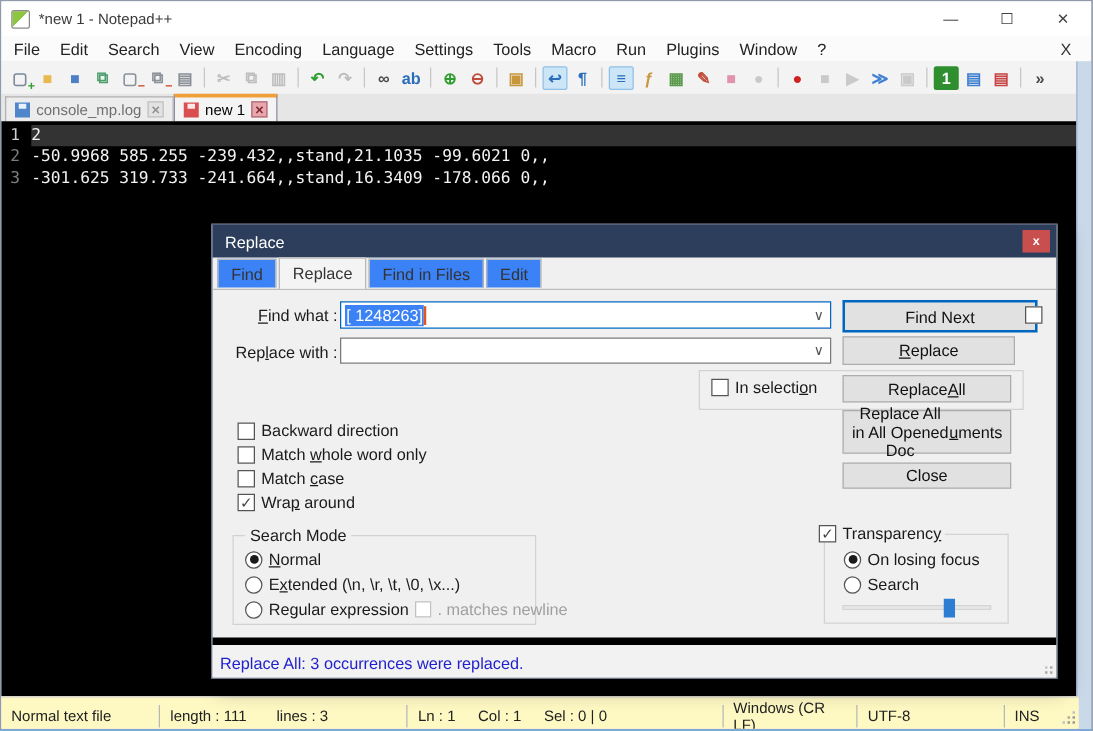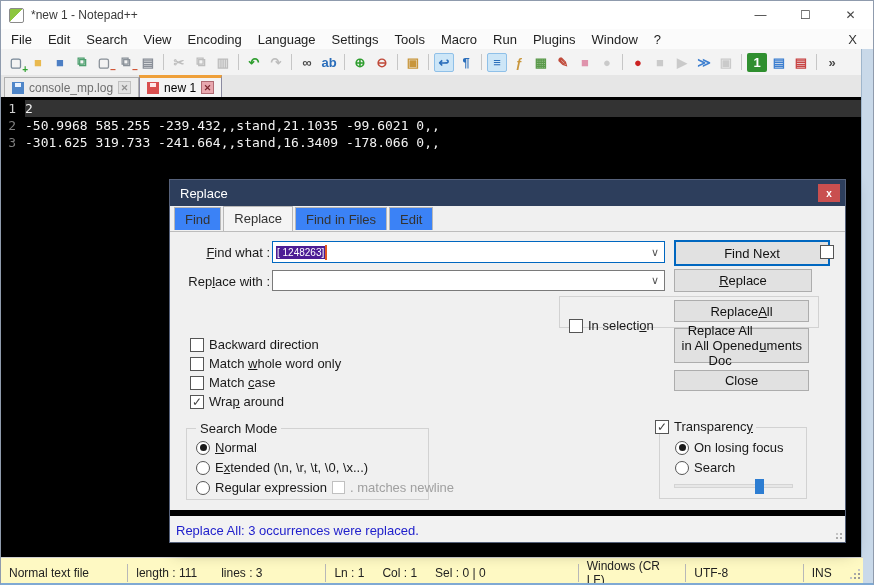--- a/index.html
+++ b/index.html
@@ -79,21 +79,21 @@
   .dlg-tabs { position:absolute; top:26px; left:4px; display:flex; align-items:flex-end; z-index:2; }
   .dlg-tabline { position:absolute; top:51px; left:0; right:0; height:1px; background:#bcbcbc; z-index:1; }
   .dlg-tab { padding:4px 10px 3px; border:1px solid #b8b8b8; border-bottom:none; background:#3b82f6;
              margin-right:2px; position:relative; z-index:2; color:#333; }
   .dlg-tab.active { background:#f4f4f4; padding-bottom:5px; margin-bottom:-1px; z-index:3; }
 
   .abs { position:absolute; }
   .dlg-label { text-align:right; color:#1a1a1a; }
   .combo { border:1px solid #7a7a7a; background:#fff; display:flex; align-items:center; padding-left:3px; }
   .combo.focused { border:1px solid #0067c0; }
-  .combo .sel-text { background:#4c1d95; color:#fff; padding:1px 1px; font-size:10px; }
+  .combo .sel-text { background:#3b82f6; color:#fff; padding:1px 1px; font-size:13px; }
   .combo .caret { width:2px; height:15px; background:#e2571f; }
   .combo .drop { margin-left:auto; width:18px; text-align:center; color:#555; font-size:11px; }
   .btn { background:#e1e1e1; border:1px solid #adadad; display:flex; align-items:center; justify-content:center;
          text-align:center; color:#111; font-size:13px; line-height:15px; }
   .btn.default { border:2px solid #0067c0; }
   .cb { width:14px; height:14px; border:1px solid #555; background:#fff; flex:none; display:flex;
         align-items:center; justify-content:center; font-size:12px; color:#444; }
   .cb.small { width:13px; height:13px; }
   .cb.disabled { border-color:#c0c0c0; }
   .rb { width:14px; height:14px; border:1px solid #555; border-radius:50%; background:#fff; flex:none;
@@ -347,21 +347,21 @@
     <div class="abs cb" style="left:650px; top:65px;"></div>
 
     <div class="abs dlg-label" style="left:8px; top:94px; width:92px;">Rep<u>l</u>ace with :</div>
     <div class="abs combo" style="left:102px; top:90px; width:393px; height:21px;">
       <span></span>
       <span class="drop">∨</span>
     </div>
     <div class="abs btn" style="left:504px; top:89px; width:138px; height:23px;"><u>R</u>eplace</div>
 
     <div class="abs groupbox" style="left:389px; top:116px; width:260px; height:32px;"></div>
-    <div class="abs row" style="left:399px; top:122px;margin-top:16px;">
+    <div class="abs row" style="left:399px; top:122px;">
       <span class="cb"></span>
       <span>In selecti<u>o</u>n</span>
     </div>
     <div class="abs btn" style="left:504px; top:120px; width:135px; height:22px;">Replace <u>A</u>ll</div>
     <div class="abs btn" style="left:504px; top:148px; width:135px; height:35px; padding:0 6px;">Replace All in All Opened Doc<u>u</u>ments</div>
     <div class="abs btn" style="left:504px; top:190px; width:135px; height:21px;">Close</div>
 
     <div class="abs row" style="left:20px; top:157px;">
       <span class="cb"></span>
       <span>Backward direction</span>

